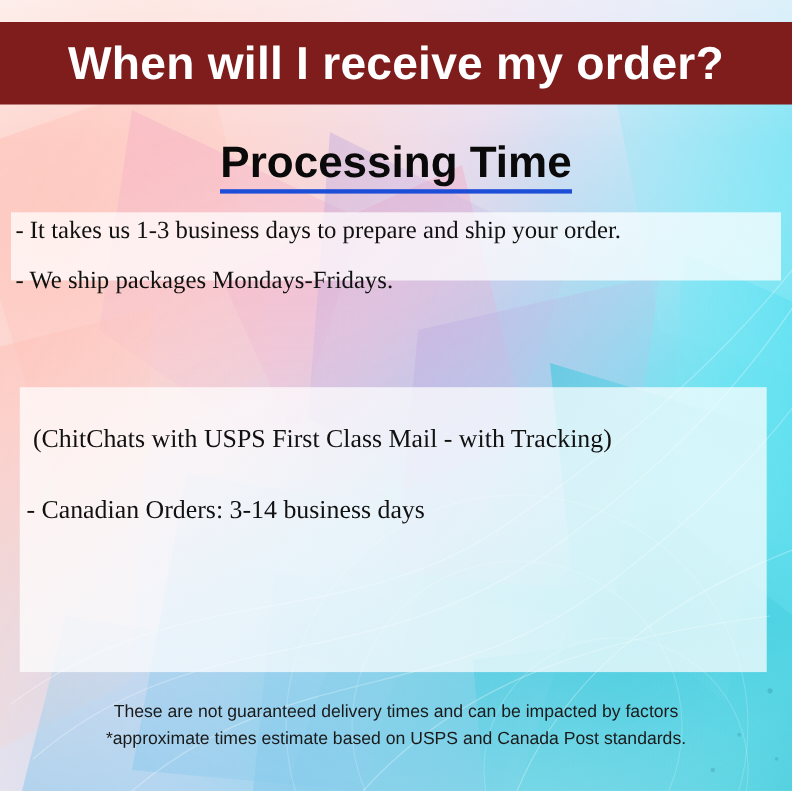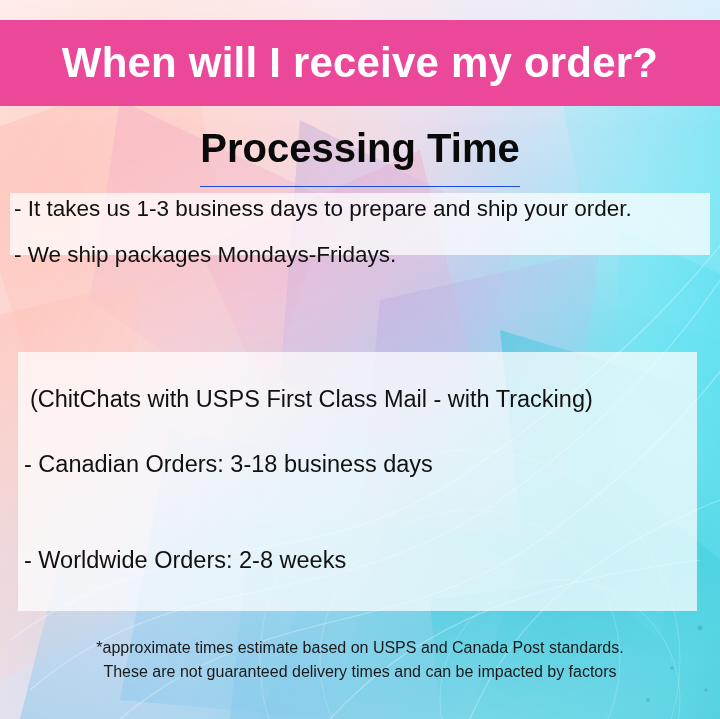--- a/index.html
+++ b/index.html
@@ -68,22 +68,22 @@
     position: relative;
     width: 720px;
     height: 719px;
   }
 
   .title-bar {
     position: absolute;
     left: 0;
     top: 20px;
     width: 720px;
-    height: 86px;
-    background: #ec4899;
+    height: 75px;
+    background: #7f1d1d;
     display: flex;
     align-items: center;
     justify-content: center;
   }
   .title-bar .title-text {
     color: #ffffff;
     font-size: 42px;
     font-weight: bold;
     letter-spacing: 0.2px;
     white-space: nowrap;
@@ -93,22 +93,22 @@
   .section-heading {
     position: absolute;
     width: 720px;
     text-align: center;
     color: #0a0a0a;
     font-size: 40px;
     font-weight: bold;
     font-family: "Liberation Sans", sans-serif;
   }
   .section-heading .hd-inner {
-    border-bottom: 1px solid #1d4ed8;
-    padding-bottom: 16px;
+    border-bottom: 4px solid #1d4ed8;
+    padding-bottom: 2px;
   }
   #heading-processing { top: 126px; }
   #heading-shipping   { top: 286px; }
 
   .panel {
     position: absolute;
     background: rgba(255,255,255,0.72);
   }
 
   #panel-processing {
@@ -123,21 +123,21 @@
     width: 679px;
     height: 259px;
   }
 
   .body-line {
     position: absolute;
     color: #111111;
     font-size: 23px;
     font-weight: normal;
     white-space: nowrap;
-    font-family: Liberation Sans, sans-serif;
+    font-family: Liberation Serif, serif;
   }
 
   .proc-line { font-size: 22.5px; }
   #proc-line-1 { left: 14px; top: 196px; }
   #proc-line-2 { left: 14px; top: 242px; }
 
   .ship-line { font-size: 23.5px; }
   #ship-usa-1   { left: 24px;  top: 355px; }
   #ship-usa-2   { left: 30px;  top: 386px; }
   #ship-can-1   { left: 24px;  top: 451px; }
@@ -247,23 +247,22 @@
     <div class="panel" id="panel-processing"></div>
 
     <div class="body-line proc-line" id="proc-line-1">- It takes us 1-3 business days to prepare and ship your order.</div>
     <div class="body-line proc-line" id="proc-line-2">- We ship packages Mondays-Fridays.</div>
 
 
     <div class="panel" id="panel-shipping"></div>
 
     <div class="body-line ship-line" id="ship-usa-2">(ChitChats with USPS First Class Mail - with Tracking)</div>
 
-    <div class="body-line ship-line" id="ship-can-1">- Canadian Orders: 3-18 business days</div>
-
-    <div class="body-line ship-line" id="ship-world-1">- Worldwide Orders: 2-8 weeks</div>
+    <div class="body-line ship-line" id="ship-can-1">- Canadian Orders: 3-14 business days</div>
+
 
     <div class="footnote">
+      <div>These are not guaranteed delivery times and can be impacted by factors</div>
       <div>*approximate times estimate based on USPS and Canada Post standards.</div>
-      <div>These are not guaranteed delivery times and can be impacted by factors</div>
     </div>
 
   </div>
 </div>
 
 </body></html>

